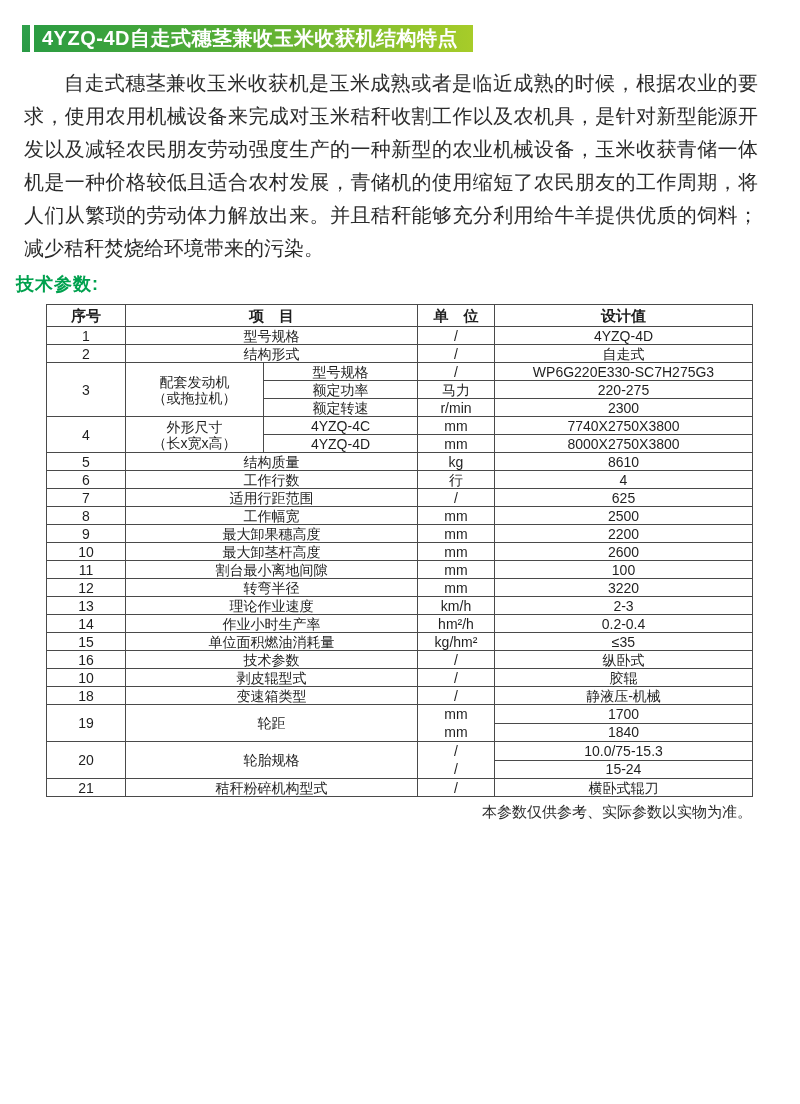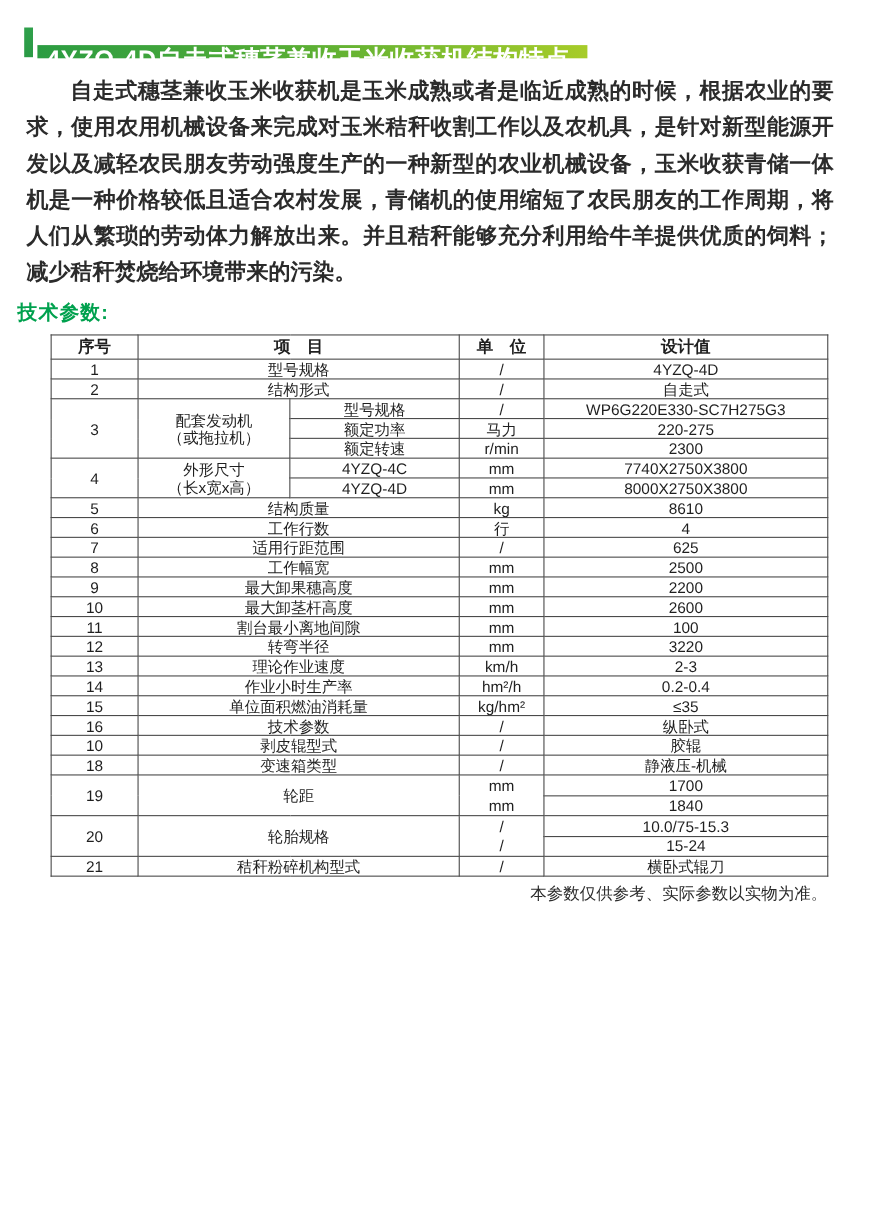--- a/index.html
+++ b/index.html
@@ -18,34 +18,33 @@
   .banner-bar {
     width: 8px;
     background: linear-gradient(180deg, #2fa04b, #2a9a45);
     margin-right: 4px;
     flex: 0 0 auto;
   }
   .banner {
     background: linear-gradient(90deg, #2b9c42 0%, #55ad35 45%, #a7cc29 100%);
     color: #ffffff;
     font-weight: bold;
-    font-size: 23px;
+    font-size: 20px;
     line-height: 27px;
     padding: 0 15px 12px 8px;
     letter-spacing: 0.5px;
     white-space: nowrap;
-    margin-top: 16px;
   }
   .banner-1 { margin-top: 25px; }
   .banner-2 { margin-top: 9px; }
   
   .para {
     margin: 15px 42px 0 24px;
     font-size: 20px;
-    font-weight: 700;
+    font-weight: 400;
     color: #2b2b2b;
     line-height: 33px;
     text-align: justify;
     text-indent: 2em;
   }
   .para-2 { margin-top: 8px; line-height: 32px; }
   
   .tech-heading {
     margin: 7px 0 0 16px;
     font-size: 18px;

